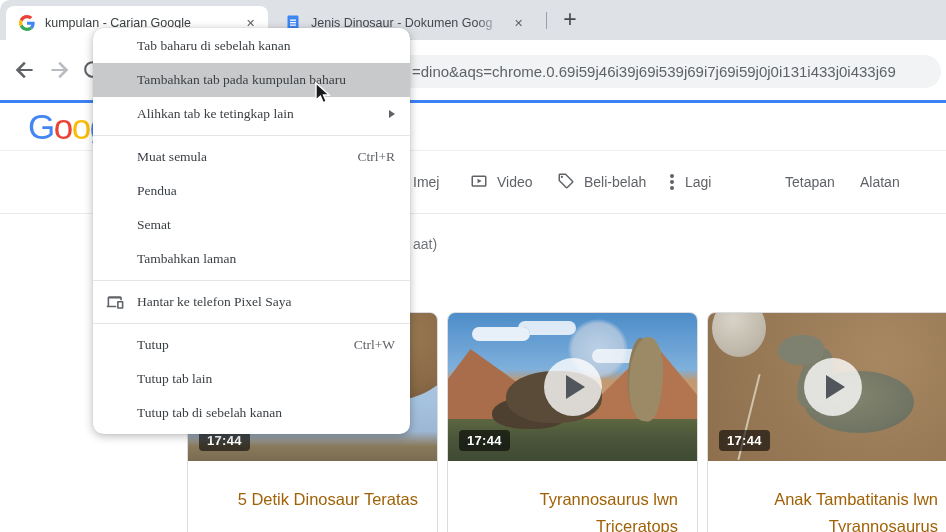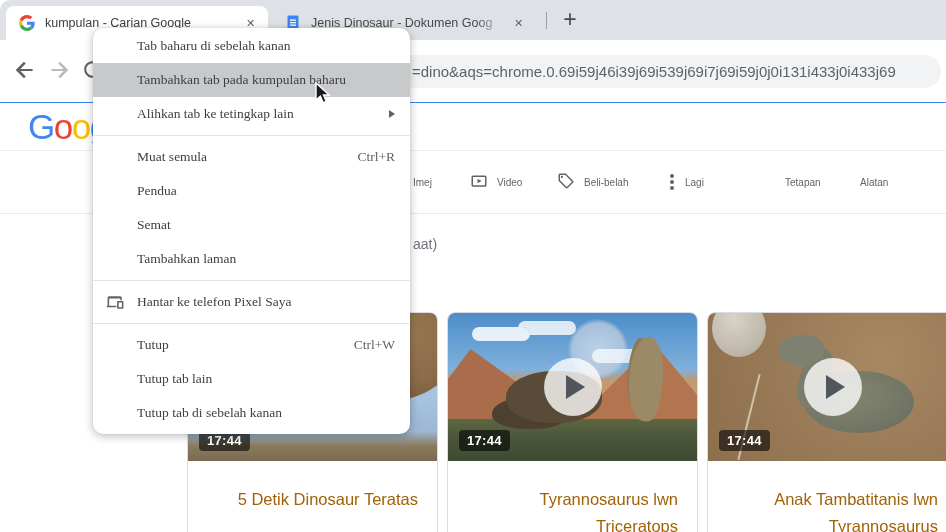--- a/index.html
+++ b/index.html
@@ -17,34 +17,34 @@
      -webkit-mask-image:linear-gradient(90deg,#000 85%,transparent 98%);
      mask-image:linear-gradient(90deg,#000 85%,transparent 98%);}
   .tab-close{width:17px;height:17px;margin:0 9px 0 4px;color:#5f6368;font-size:11px;line-height:17px;
              text-align:center;border-radius:50%;flex:0 0 17px;}
   .tab-divider{position:absolute;left:546px;top:12px;width:1px;height:17px;background:#9aa0a6;}
   .new-tab{position:absolute;left:557px;top:7px;width:26px;height:26px;color:#45494e;
            font-size:23px;line-height:25px;font-weight:300;text-align:center;}
 
   
   .toolbar{position:absolute;left:0;top:40px;width:946px;height:63px;background:#fff;
-           border-bottom:1px solid #3b82f6;box-sizing:border-box;}
+           border-bottom:3px solid #3b82f6;box-sizing:border-box;}
   .nav-ic{position:absolute;top:17px;width:28px;height:28px;}
   .url-pill{position:absolute;left:110px;top:15px;width:831px;height:33px;border-radius:17px;background:#f1f3f4;}
   .url-text{position:absolute;left:412px;top:23px;font-size:15px;color:#5f6368;white-space:nowrap;max-width:529px;overflow:hidden;}
 
   
   .page-band{position:absolute;left:0;top:103px;width:946px;height:48px;background:#fff;
              border-bottom:1px solid #efefef;box-sizing:border-box;}
   .glogo{position:absolute;left:28px;top:4px;font-size:35px;letter-spacing:-1.5px;font-weight:500;}
   .glogo .c0,.glogo .c3{color:#4285F4}.glogo .c1,.glogo .c5{color:#EA4335}
   .glogo .c2{color:#FBBC05}.glogo .c4{color:#34A853}
 
   .filterbar{position:absolute;left:0;top:151px;width:946px;height:63px;background:#fff;
-             border-bottom:1px solid #ebebeb;box-sizing:border-box;font-size:10px;color:#5f6368;}
+             border-bottom:1px solid #ebebeb;box-sizing:border-box;font-size:14px;color:#5f6368;}
   .f-item{position:absolute;top:21px;height:20px;display:flex;align-items:center;gap:9px;white-space:nowrap;}
   .dots{width:4px;height:4px;border-radius:50%;background:#5f6368;box-shadow:0 -6px 0 #5f6368,0 6px 0 #5f6368;margin:0 2px;}
 
   .stats{position:absolute;left:413px;top:236px;font-size:14px;color:#70757a;}
 
   
   .cards{position:absolute;left:187px;top:312px;display:flex;gap:9px;}
   .card{width:251px;height:240px;border:1px solid #dadce0;border-radius:8px;background:#fff;
         overflow:hidden;box-sizing:border-box;flex:0 0 251px;}
   .thumb{position:relative;width:100%;height:148px;overflow:hidden;}

